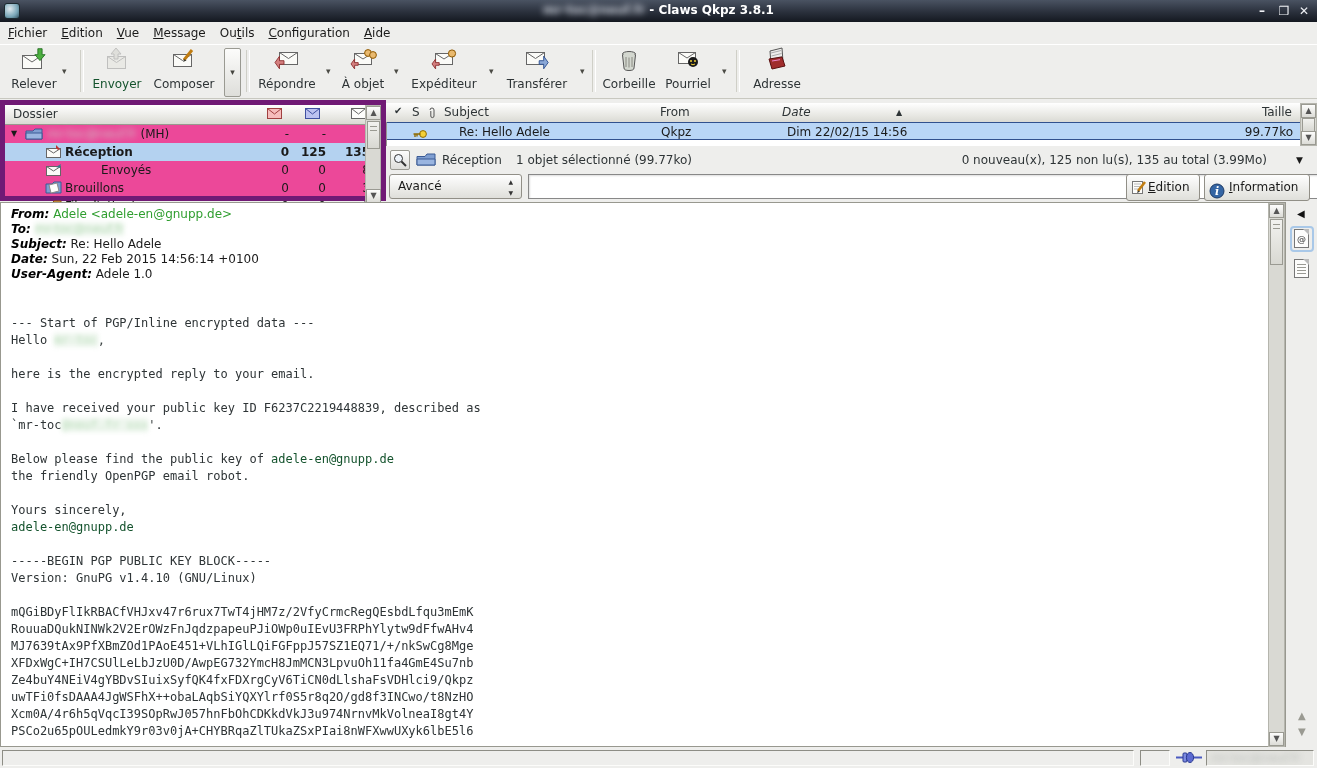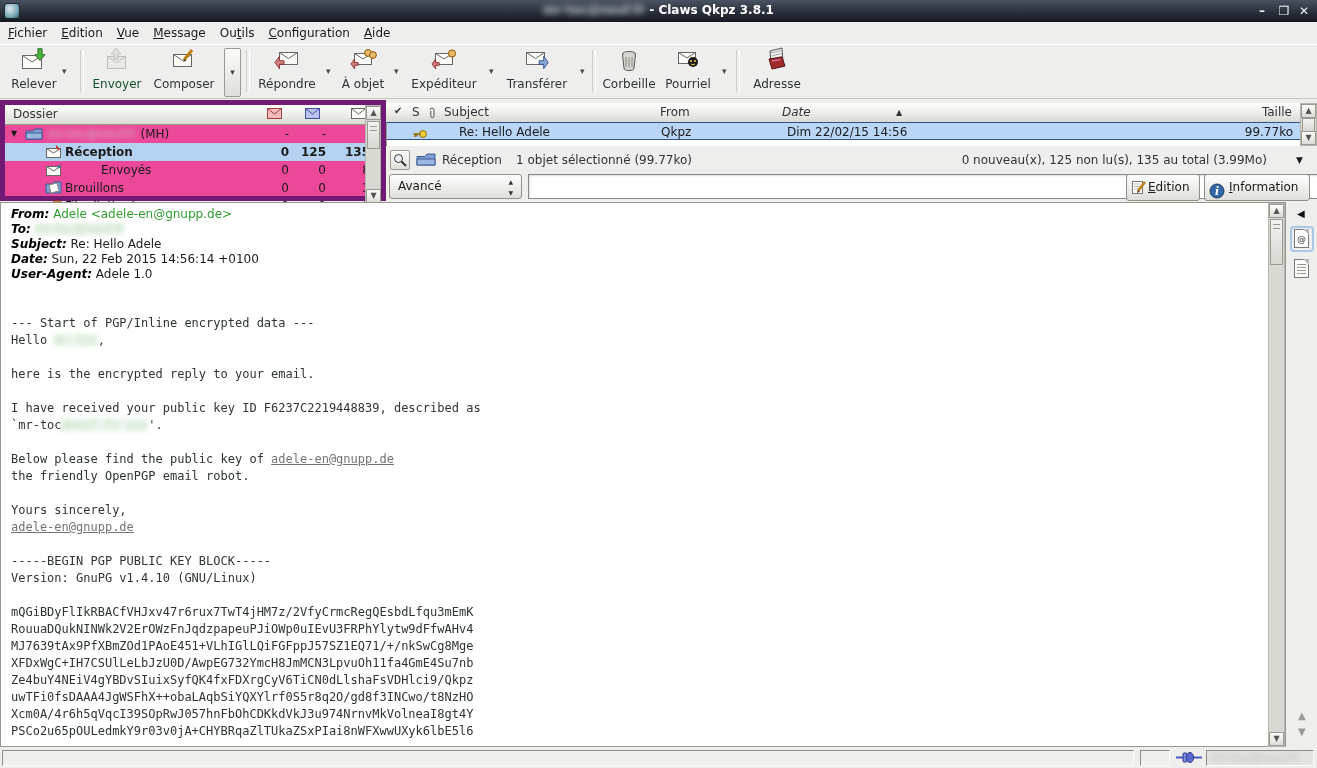--- a/index.html
+++ b/index.html
@@ -80,21 +80,21 @@
   #btn-info{left:818px;width:106px;}
   .act-btn svg,.act-btn .info-ic{vertical-align:-4px;margin-right:2px;}
   
   #msg-view{position:absolute;left:0;top:202px;width:1286px;height:545px;background:#fff;border:1px solid #98988f;box-sizing:border-box;}
   #msg-headers{position:absolute;left:10px;top:4px;line-height:15px;font-size:12px;}
   .hl{font-weight:bold;color:#000;font-style:italic;}
   .green{color:#2f9e2f;}
   .redact-green{color:#b7dcb7;background:#eef6ee;filter:blur(2px);}
   #msg-body{position:absolute;left:10px;top:112px;font-family:"DejaVu Sans Mono","Liberation Mono",monospace;
      font-size:12px;line-height:17px;white-space:pre;color:#2e3436;}
-  #msg-body .green{color:#737373;text-decoration:underline;}
+  #msg-body .green{color:#14532d;}
   #msg-body .redact-green{filter:blur(2.5px);}
   #view-scroll{position:absolute;left:1268px;top:203px;width:17px;height:544px;}
   
   #mime-strip{position:absolute;left:1287px;top:202px;width:30px;height:545px;background:#eeeeec;}
   #mime-collapse{position:absolute;left:10px;top:6px;font-size:10px;color:#111;}
   .mime-icon{position:absolute;left:5px;width:20px;height:22px;}
   .doc{position:absolute;left:2px;top:1px;width:15px;height:19px;background:#fdfdfc;border:1px solid #777;box-sizing:border-box;}
   .doc .fold{position:absolute;right:-1px;top:-1px;border:3px solid #bbb;border-left-color:transparent;border-bottom-color:transparent;}
   .doc .at{position:absolute;left:2px;top:4px;font-size:9px;color:#333;}
   .doc .lines{position:absolute;left:2px;top:4px;right:2px;}

